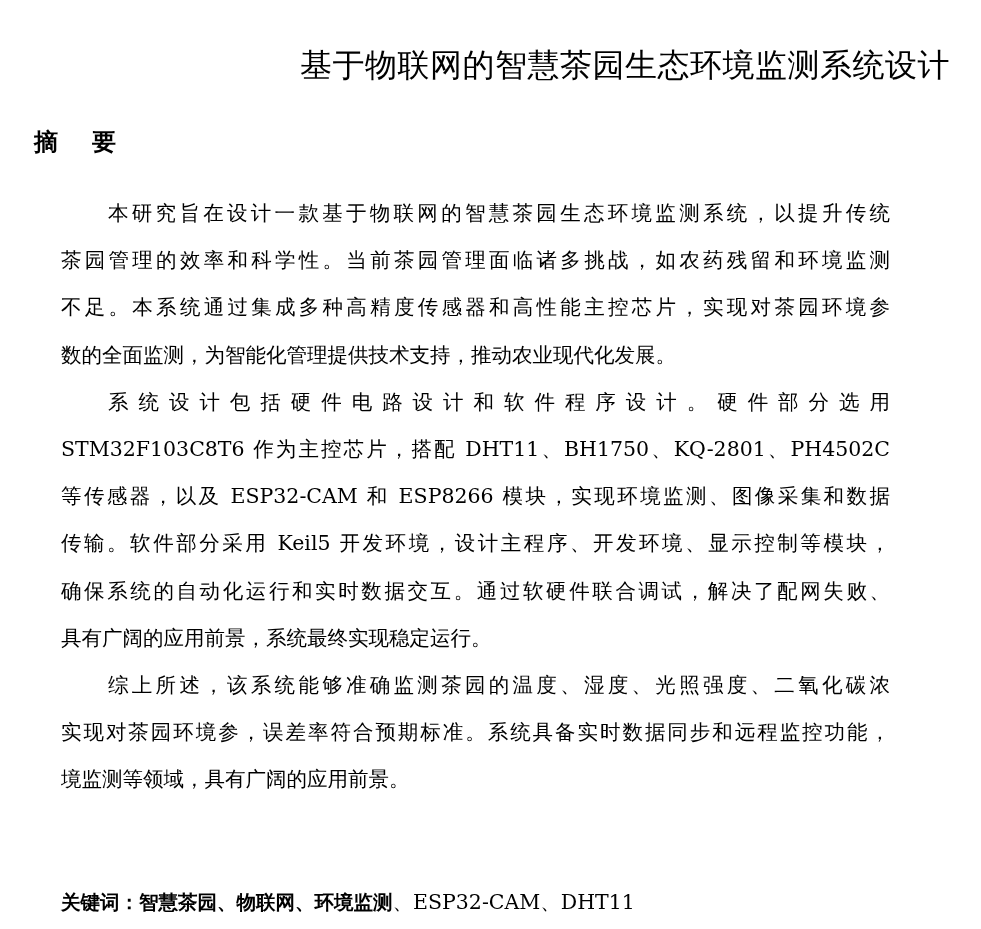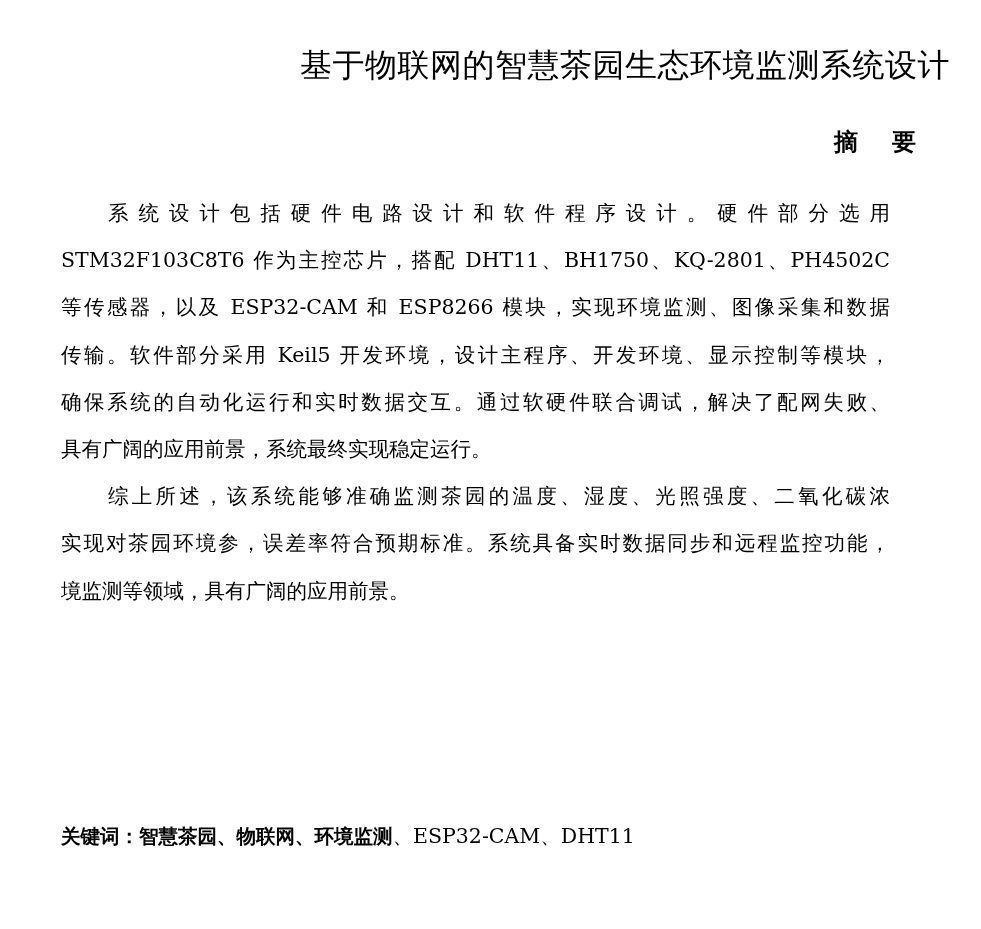--- a/index.html
+++ b/index.html
@@ -26,21 +26,21 @@
       line-height: 50px;
       letter-spacing: 0.5px;
       font-weight: normal;
       margin: 0;
     }
     .subtitle {
       position: absolute;
       left: 0;
       top: 122px;
       width: 950px;
-      text-align: right;
+      text-align: left;
       font-family: "DejaVu Sans", "Liberation Sans", sans-serif;
       font-size: 24px;
       line-height: 40px;
       letter-spacing: 34px;
       text-indent: 34px;
       margin: 0;
     }
     .body-text {
       position: absolute;
       left: 61px;
@@ -58,39 +58,45 @@
     }
     .line.indent {
       padding-left: 47px;
     }
     .line.last {
       text-align-last: left;
     }
     .keywords {
       position: absolute;
       left: 61px;
-      top: 808px;
+      top: 884px;
       font-size: 20.5px;
-      line-height: 57px;
+      line-height: 36px;
       white-space: nowrap;
     }
     .kw-label, .kw-bold {
       font-family: "DejaVu Sans", "Liberation Sans", sans-serif;
       font-weight: bold;
       font-size: 19.5px;
     }
   </style>
 </head>
 <body>
 
 <h1 class="title">基于物联网的智慧茶园生态环境监测系统设计</h1>
 
 <h2 class="subtitle">摘要</h2>
 
 <div class="body-text">
+  <div>
+    <span class="line indent">本研究旨在设计一款基于物联网的智慧茶园生态环境监测系统，以提升传统</span>
+    <span class="line">茶园管理的效率和科学性。当前茶园管理面临诸多挑战，如农药残留和环境监测</span>
+    <span class="line">不足。本系统通过集成多种高精度传感器和高性能主控芯片，实现对茶园环境参</span>
+    <span class="line last">数的全面监测，为智能化管理提供技术支持，推动农业现代化发展。</span>
+  </div>
   <div>
     <span class="line indent">系统设计包括硬件电路设计和软件程序设计。硬件部分选用</span>
     <span class="line">STM32F103C8T6 作为主控芯片，搭配 DHT11、BH1750、KQ-2801、PH4502C</span>
     <span class="line">等传感器，以及 ESP32-CAM 和 ESP8266 模块，实现环境监测、图像采集和数据</span>
     <span class="line">传输。软件部分采用 Keil5 开发环境，设计主程序、开发环境、显示控制等模块，</span>
     <span class="line">确保系统的自动化运行和实时数据交互。通过软硬件联合调试，解决了配网失败、</span>
     <span class="line last">具有广阔的应用前景，系统最终实现稳定运行。</span>
   </div>
   <div>
     <span class="line indent">综上所述，该系统能够准确监测茶园的温度、湿度、光照强度、二氧化碳浓</span>

